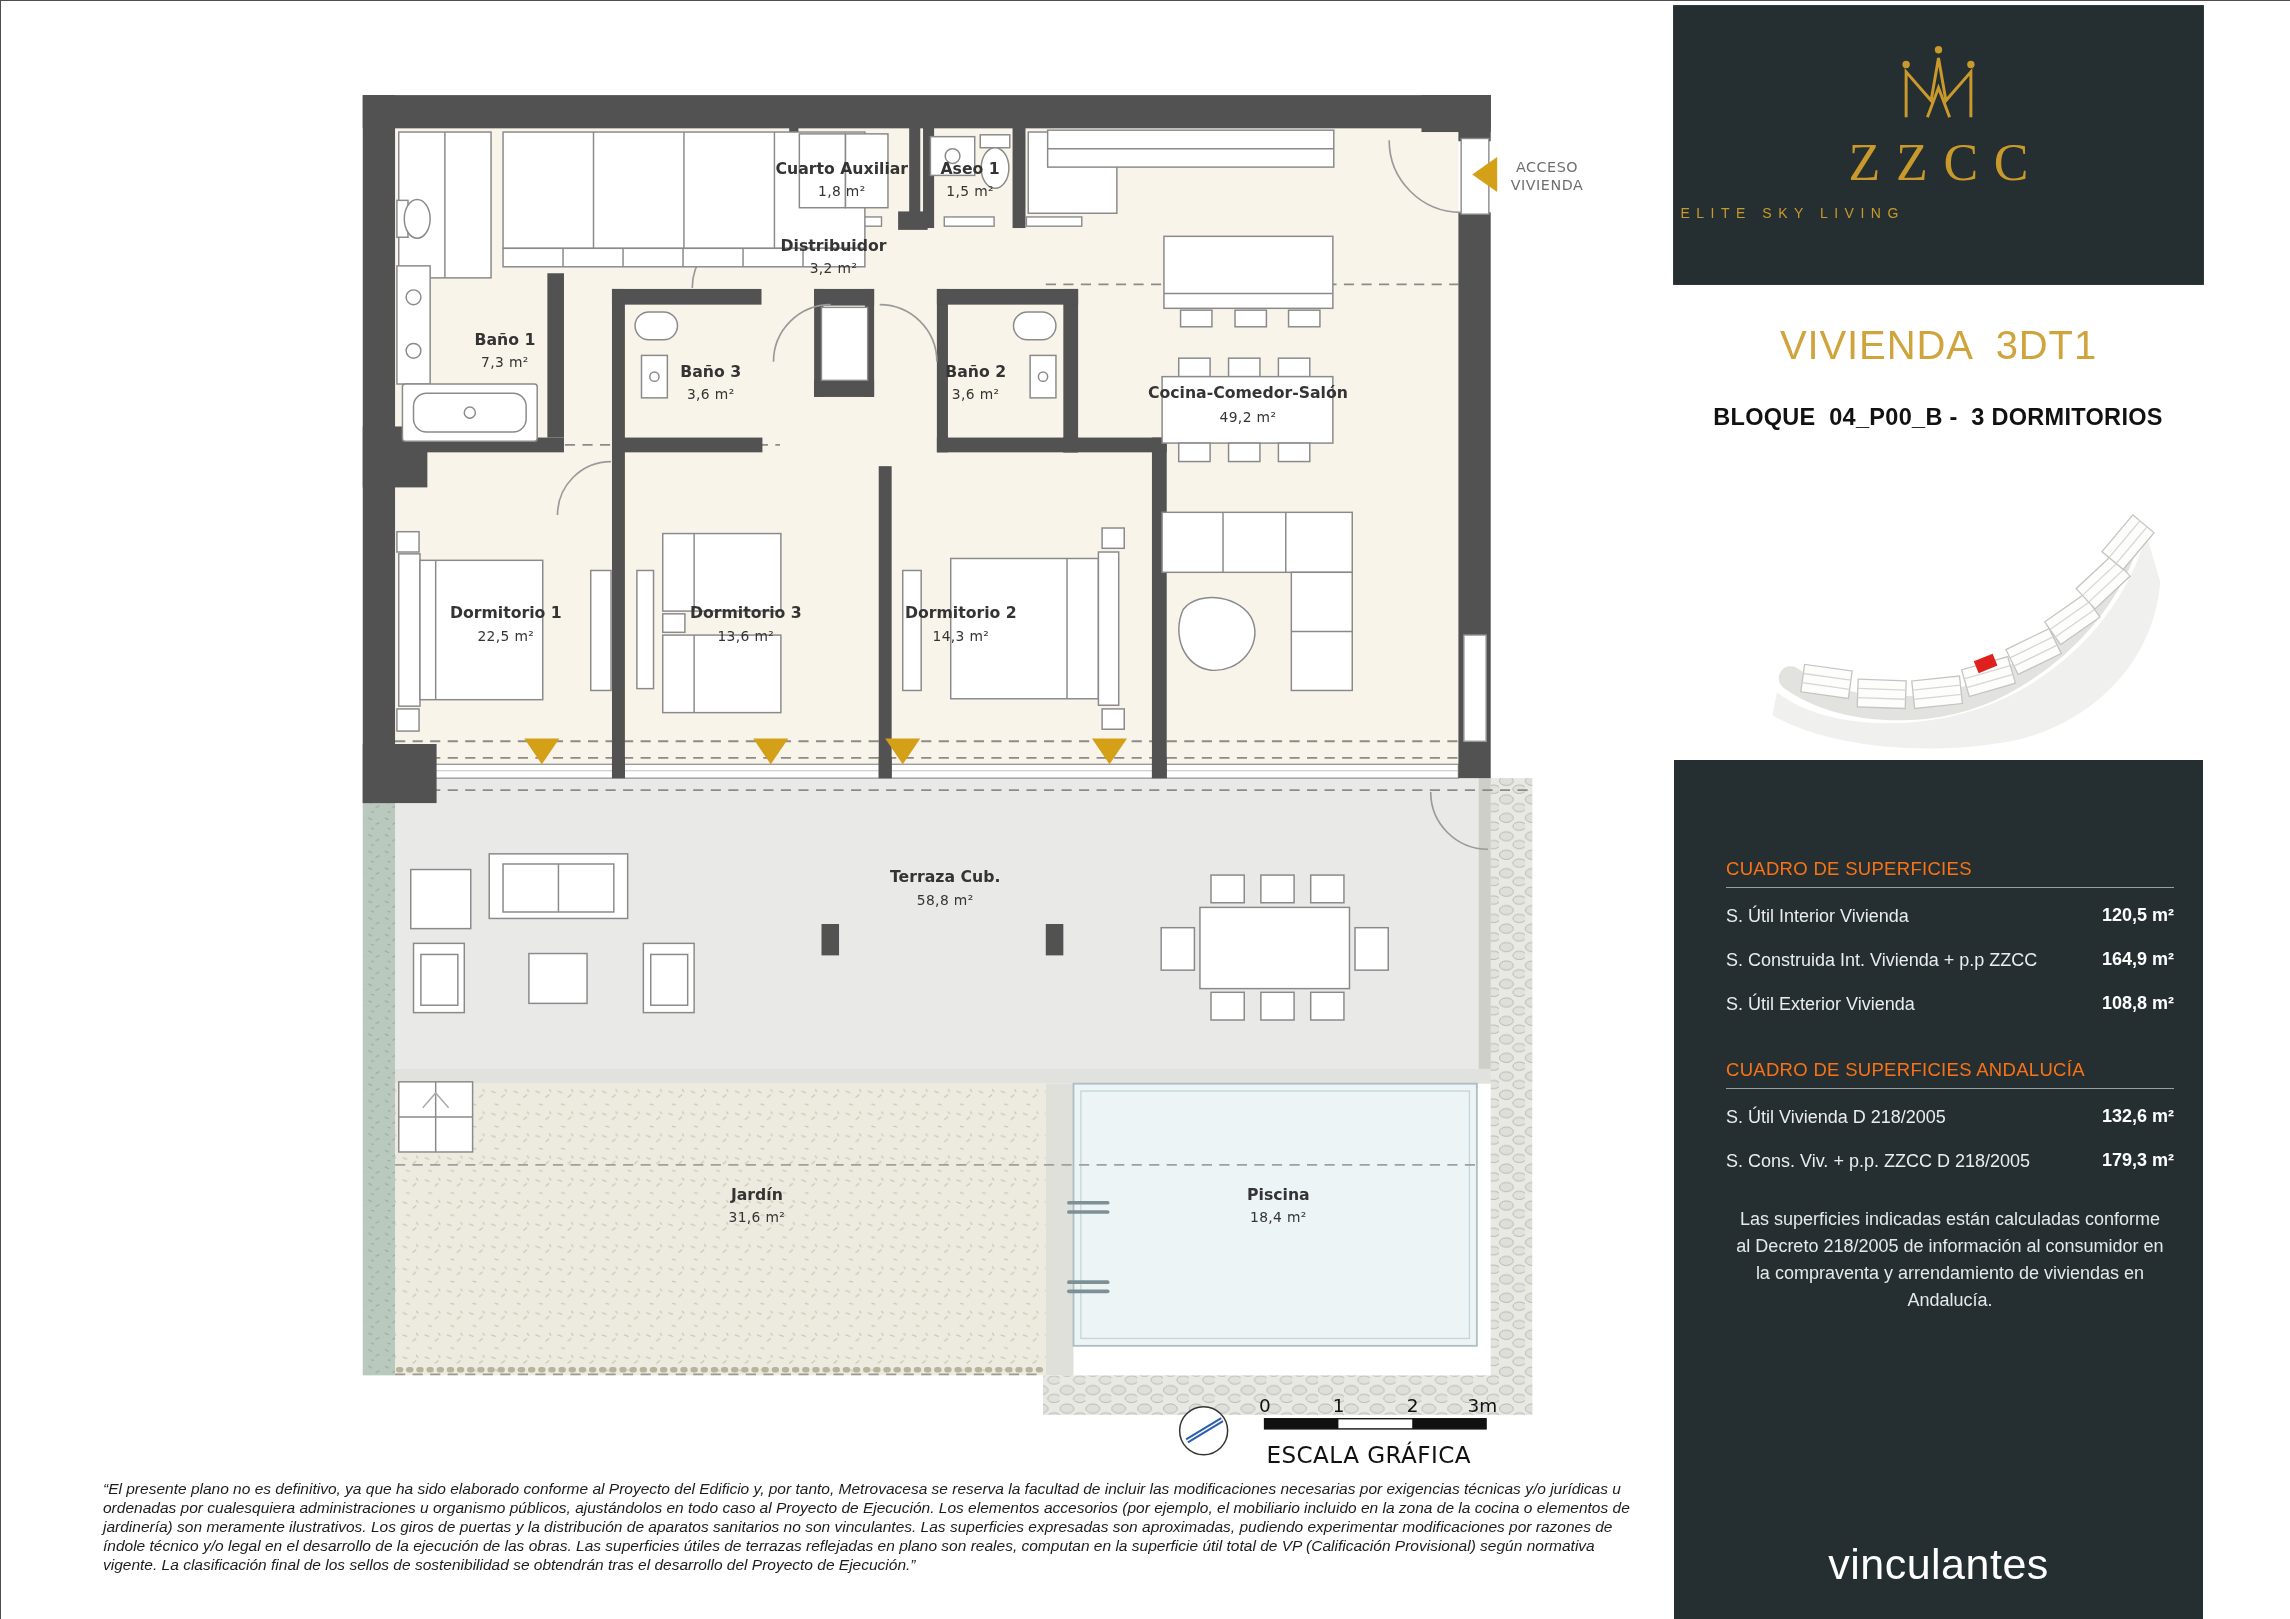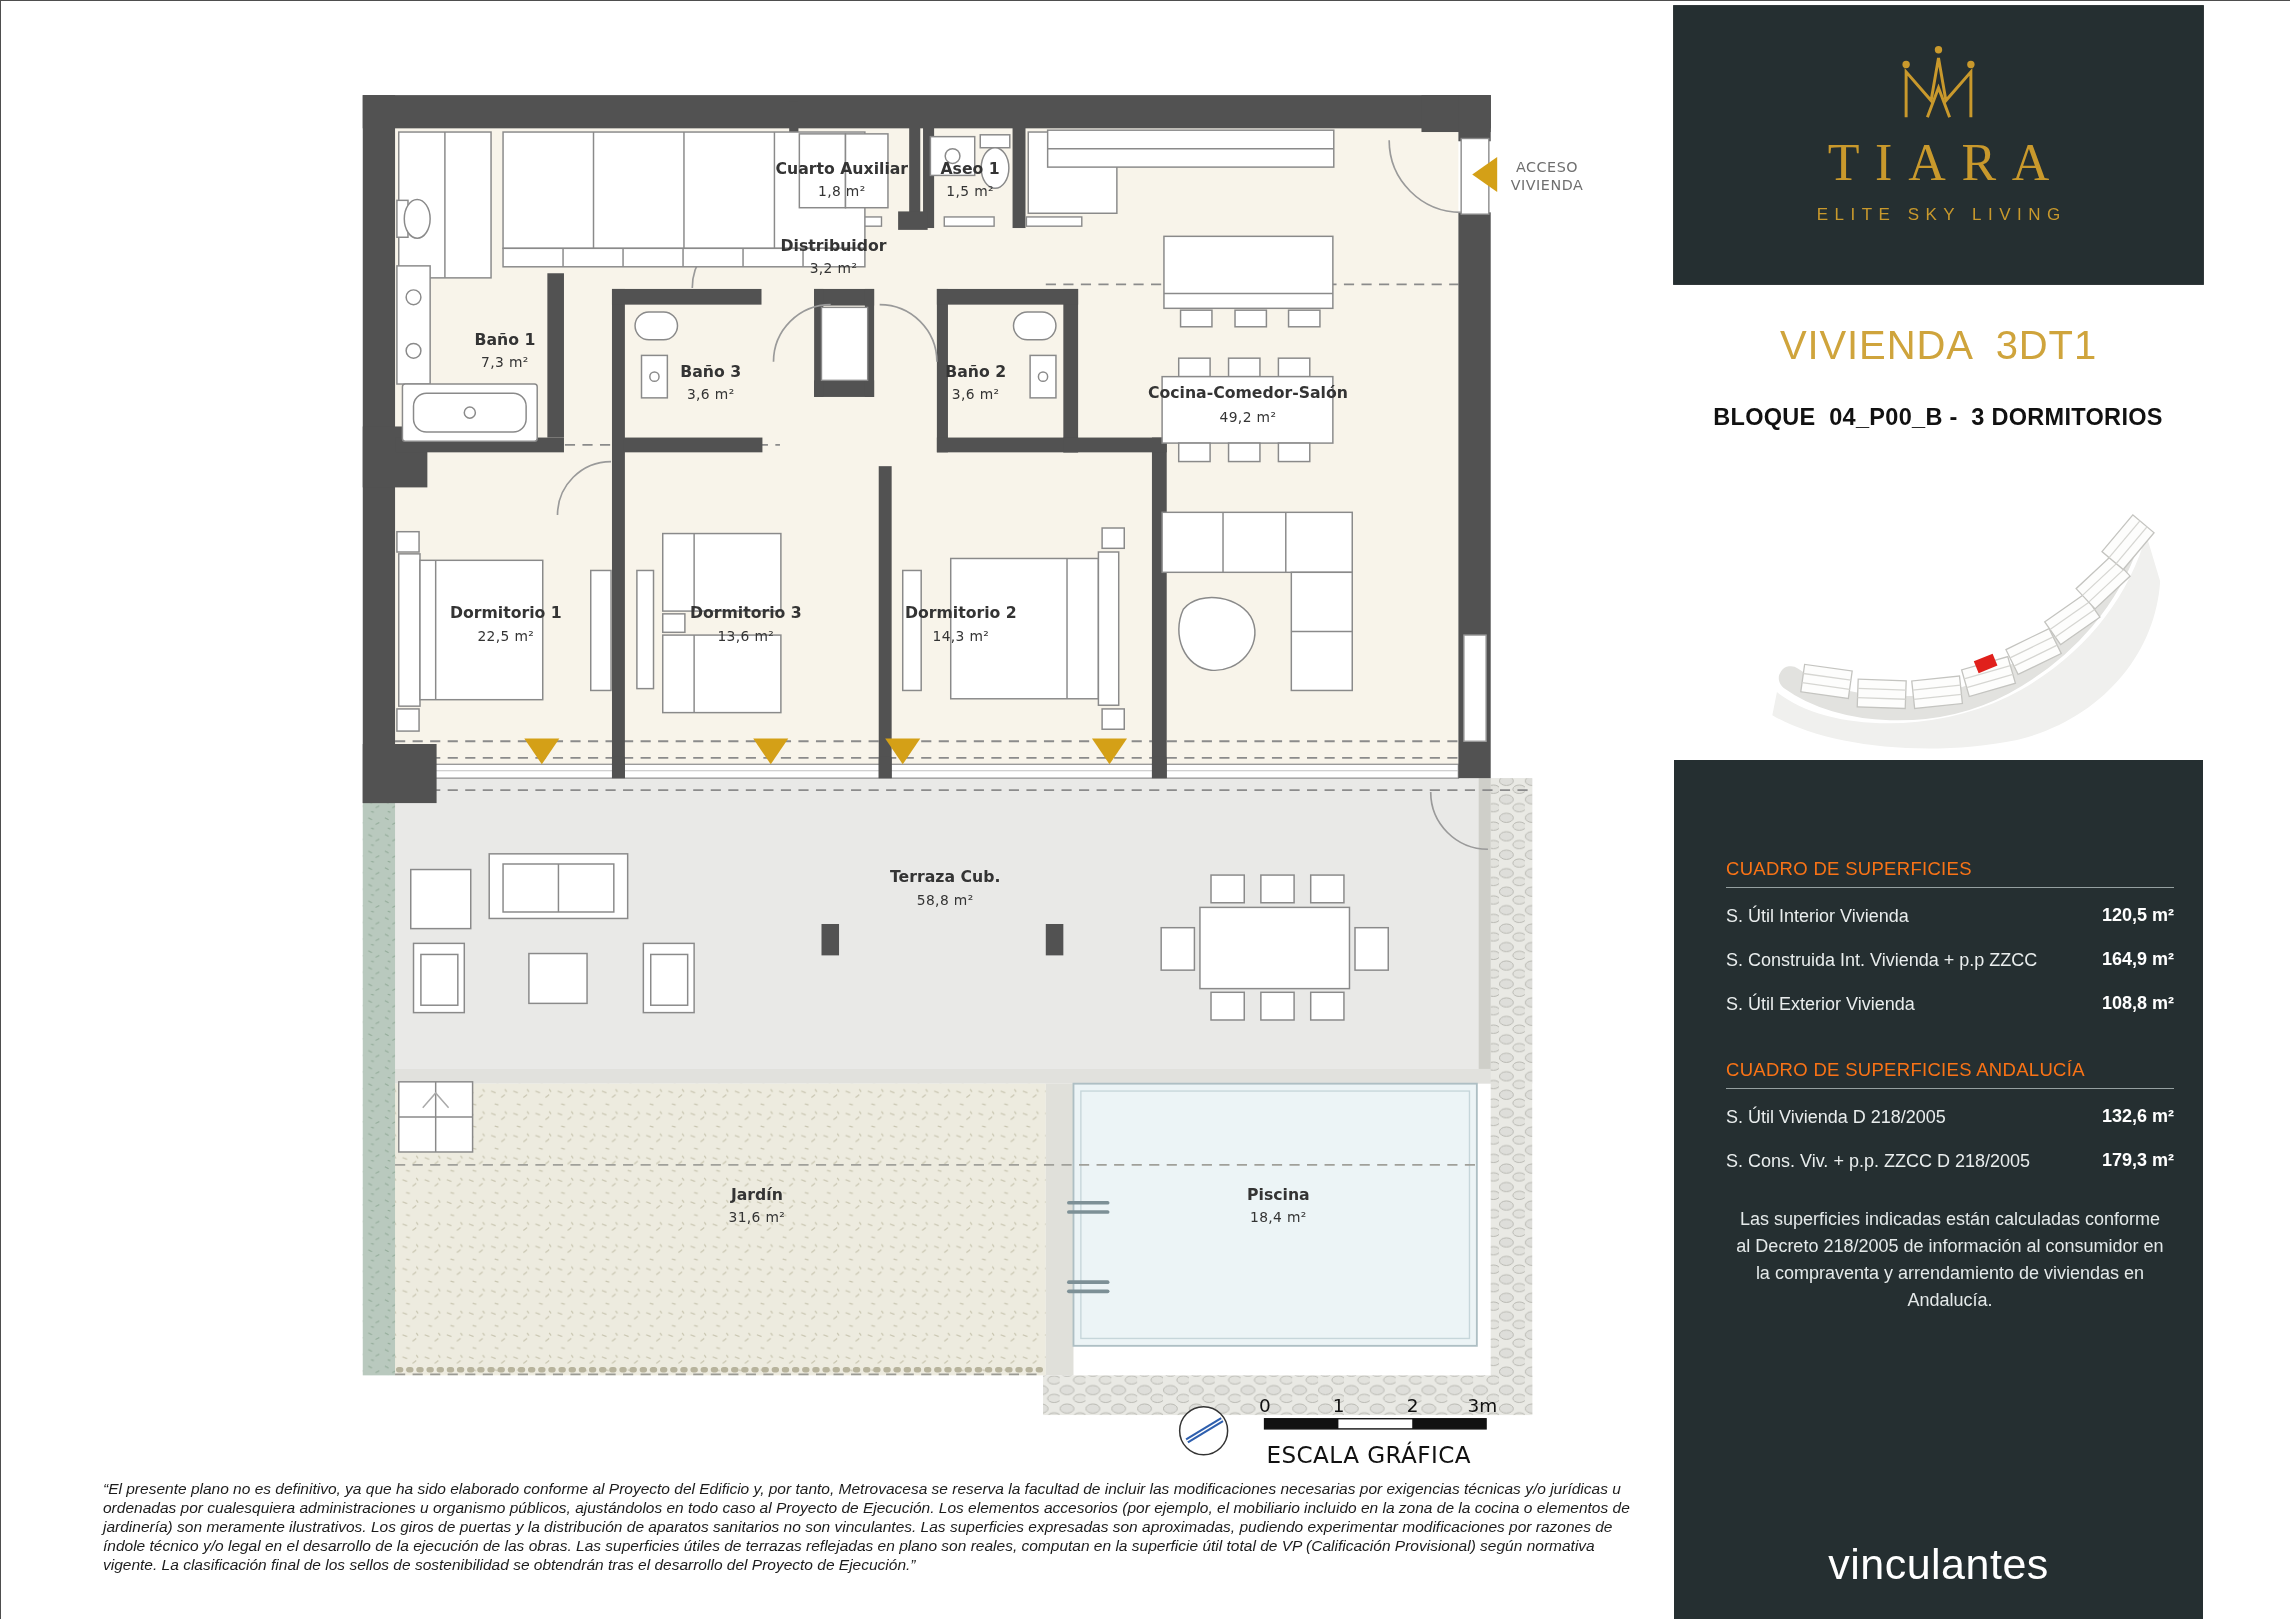--- a/index.html
+++ b/index.html
@@ -7,21 +7,21 @@
   svg text{font-family:"DejaVu Sans","Liberation Sans",sans-serif;}
   .room-name{font-size:17px;font-weight:700;fill:#343434;}
   .room-area{font-size:15px;font-weight:400;fill:#343434;letter-spacing:.4px;}
   .acceso-text{font-size:15.5px;fill:#6f6f6f;letter-spacing:.6px;}
   .tick{font-size:20px;fill:#111;}
   .escala{font-size:25px;fill:#111;letter-spacing:.5px;}
 
   
   .logo-panel{position:absolute;left:1674px;top:5.5px;width:529px;height:278px;background:#252f31;box-shadow:0 0 0 0.9px #1b2325;}
   .brand{position:absolute;left:0;top:127px;width:100%;text-align:center;color:#c9992c;font-family:"Liberation Serif",serif;font-size:52px;letter-spacing:15.7px;text-indent:15.7px;}
-  .tagline{position:absolute;left:0;top:199px;width:100%;text-align:center;color:#c9992c;font-size:17px;letter-spacing:6.5px;text-indent:6.5px;}
+  .tagline{position:absolute;left:0;top:199px;width:100%;text-align:left;color:#c9992c;font-size:14px;letter-spacing:6.5px;text-indent:6.5px;}
   .unit-title{position:absolute;left:1674px;top:323px;width:529px;text-align:center;color:#cfa43c;font-size:40px;white-space:pre;letter-spacing:0.9px;}
   .unit-sub{position:absolute;left:1652px;top:404px;width:572px;text-align:center;color:#111;font-size:23.5px;font-weight:700;white-space:pre;letter-spacing:0.3px;}
   .info-panel{position:absolute;left:1674px;top:760px;width:529px;height:860px;background:#252f31;box-sizing:border-box;padding:98px 29px 0 52px;color:#eef1f1;}
   .tbl-title{font-size:18.5px;font-weight:400;color:#f97316;letter-spacing:0.3px;padding-bottom:7.4px;border-bottom:1.8px solid #95a0a0;margin-bottom:16.6px;}
   .srow{display:flex;justify-content:space-between;align-items:flex-start;margin-bottom:21px;font-size:18px;gap:32px;}
   .srow .lbl{width:325px;line-height:23px;color:#e9eded;}
   .srow .val{font-weight:700;color:#fff;white-space:nowrap;margin-left:16px;}
   .sect2{margin-top:43px;}
   .note{margin-top:33px;padding:0 5.5px;text-align:center;font-size:18px;line-height:27px;color:#e4e9e9;}
   .mv{position:absolute;left:0;bottom:31px;width:100%;text-align:center;color:#fff;font-size:43px;letter-spacing:0.5px;}
@@ -361,21 +361,21 @@
         <path d="M 25,92 L 25,43 L 52,74 L 60,28 L 68,74 L 95,43 L 95,92"></path>
         <path d="M 25,92 L 95,92" stroke-width="0"></path>
         <path d="M 48,92 L 60,60 L 72,92"></path>
       </g>
       <g fill="#c9992c">
         <circle cx="25" cy="35" r="4"></circle>
           <circle cx="60" cy="19" r="4"></circle>
           <circle cx="95" cy="35" r="4"></circle>
       </g>
     </svg>
-    <div class="brand">TIARA</div>
+    <div class="brand">ZZCC</div>
     <div class="tagline">ELITE SKY LIVING</div>
   </div>
 
   <div class="unit-title">VIVIENDA  3DT1</div>
   <div class="unit-sub">BLOQUE  04_P00_B -  3 DORMITORIOS</div>
 
   <svg width="434" height="257" viewBox="0 0 470 278" style="position:absolute;left:1740px;top:498px;">
     <path d="M 40,210 C 90,250 200,258 290,215 C 370,175 420,110 440,40 L 455,90 C 450,170 390,240 300,262 C 200,282 90,268 35,235 Z" fill="#f0f0ee"></path>
     <path d="M 55,195 C 110,235 210,240 285,200 C 355,162 400,105 420,45" fill="none" stroke="#e2e2df" stroke-width="26" stroke-linecap="round"></path>
     <g fill="#fdfdfc" stroke="#c4c4c0" stroke-width="1.4">

